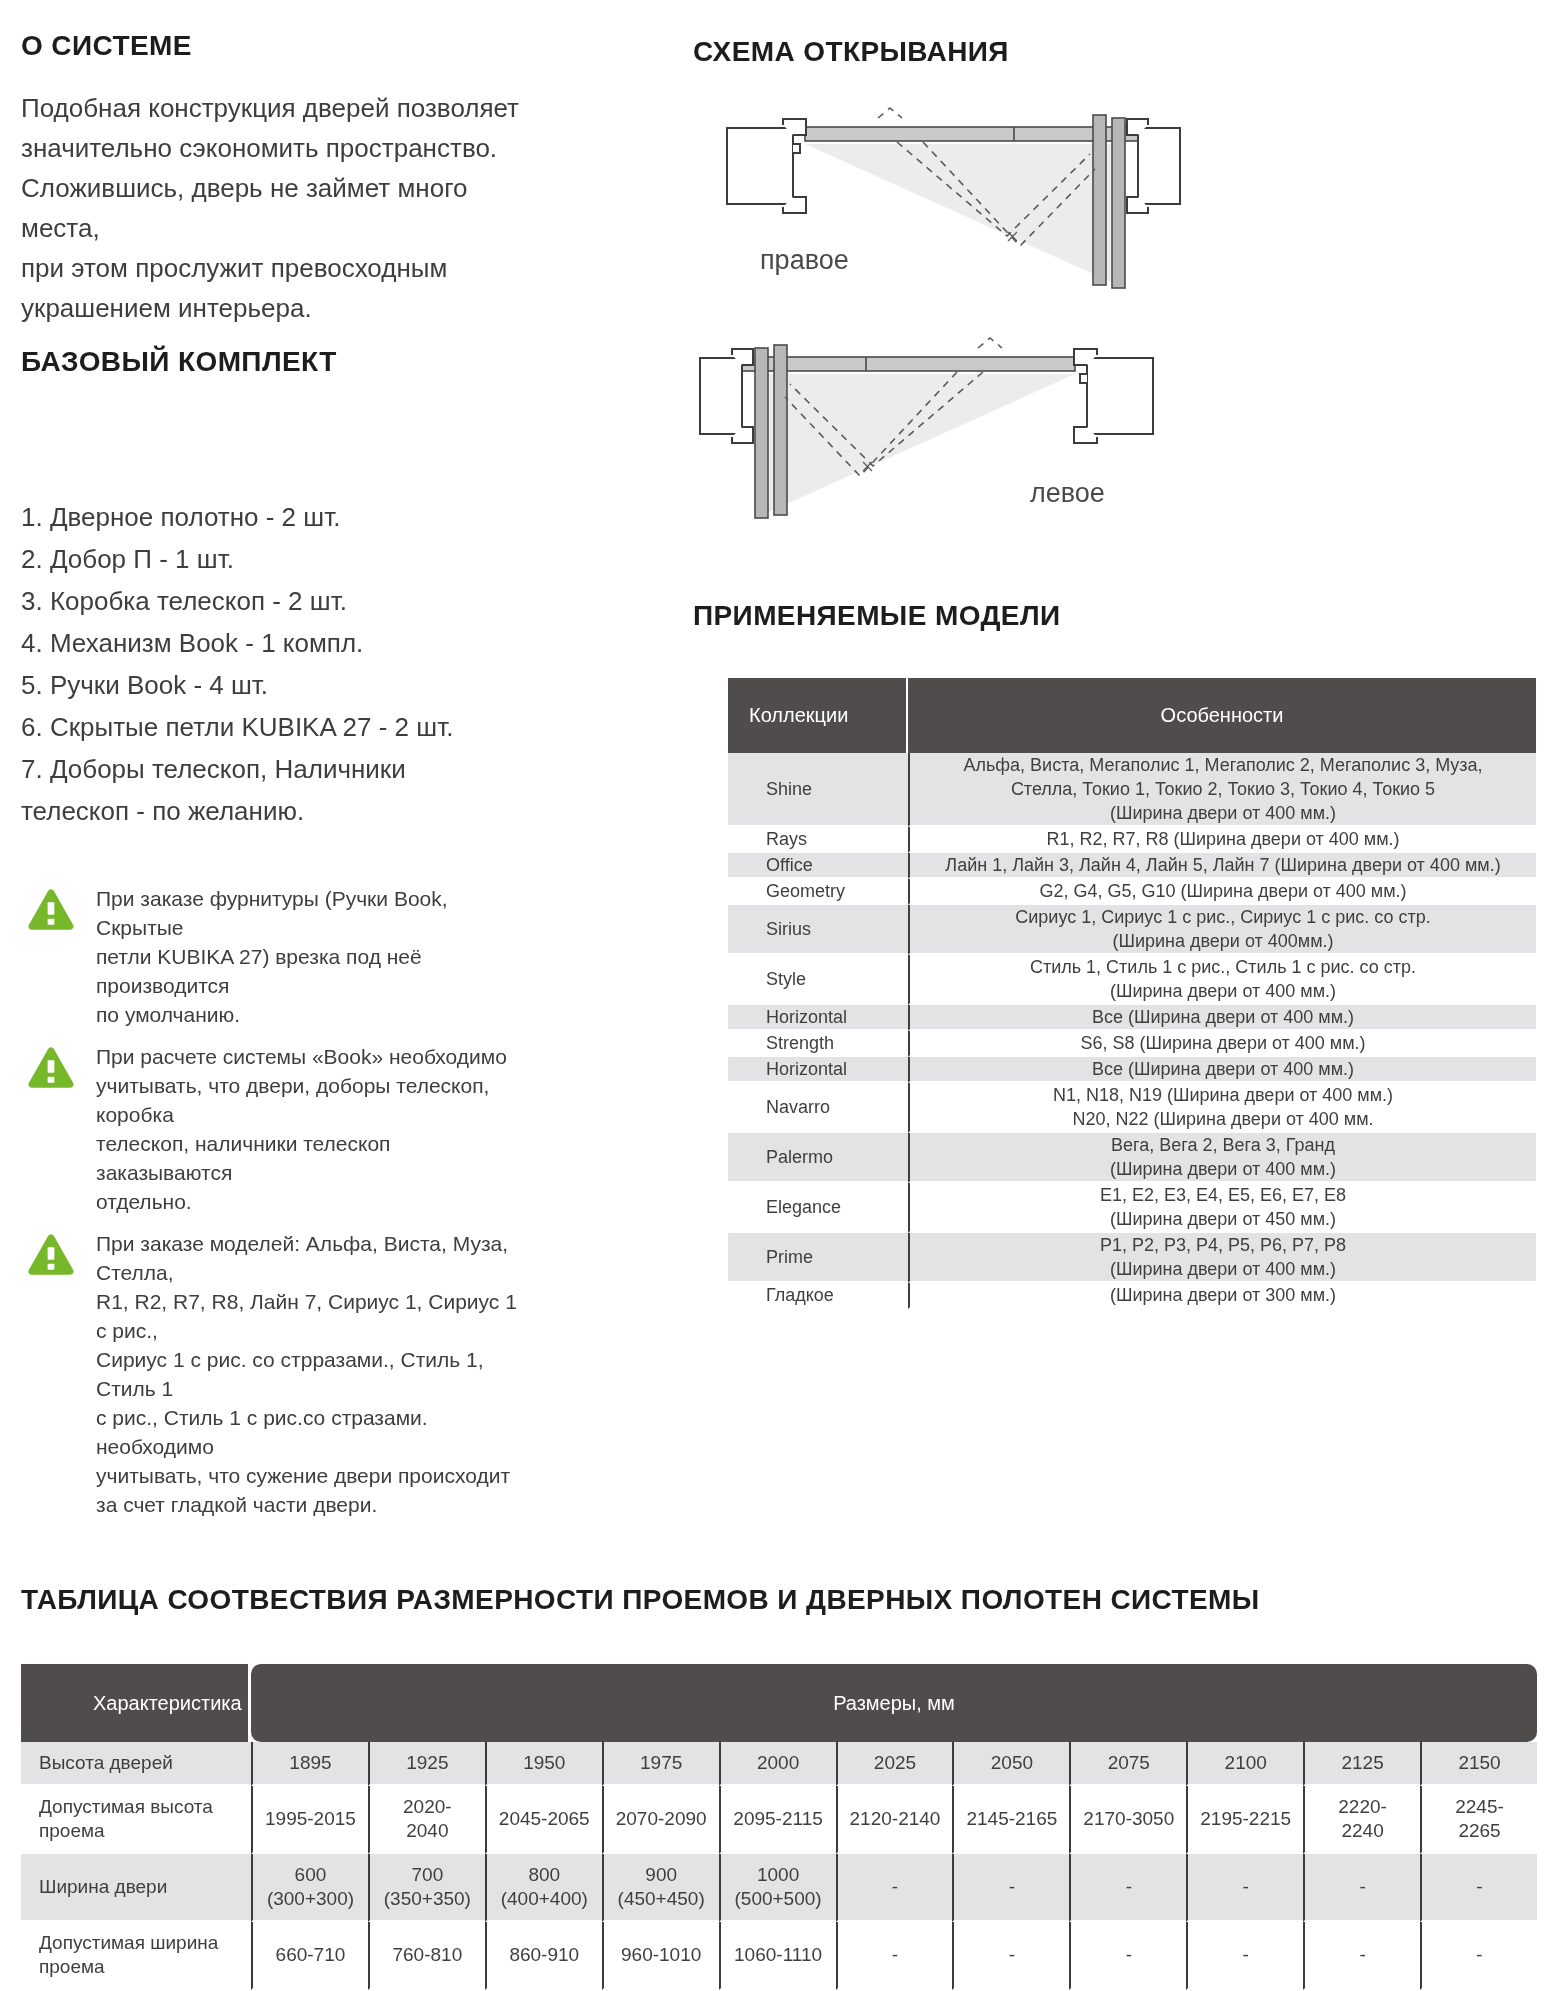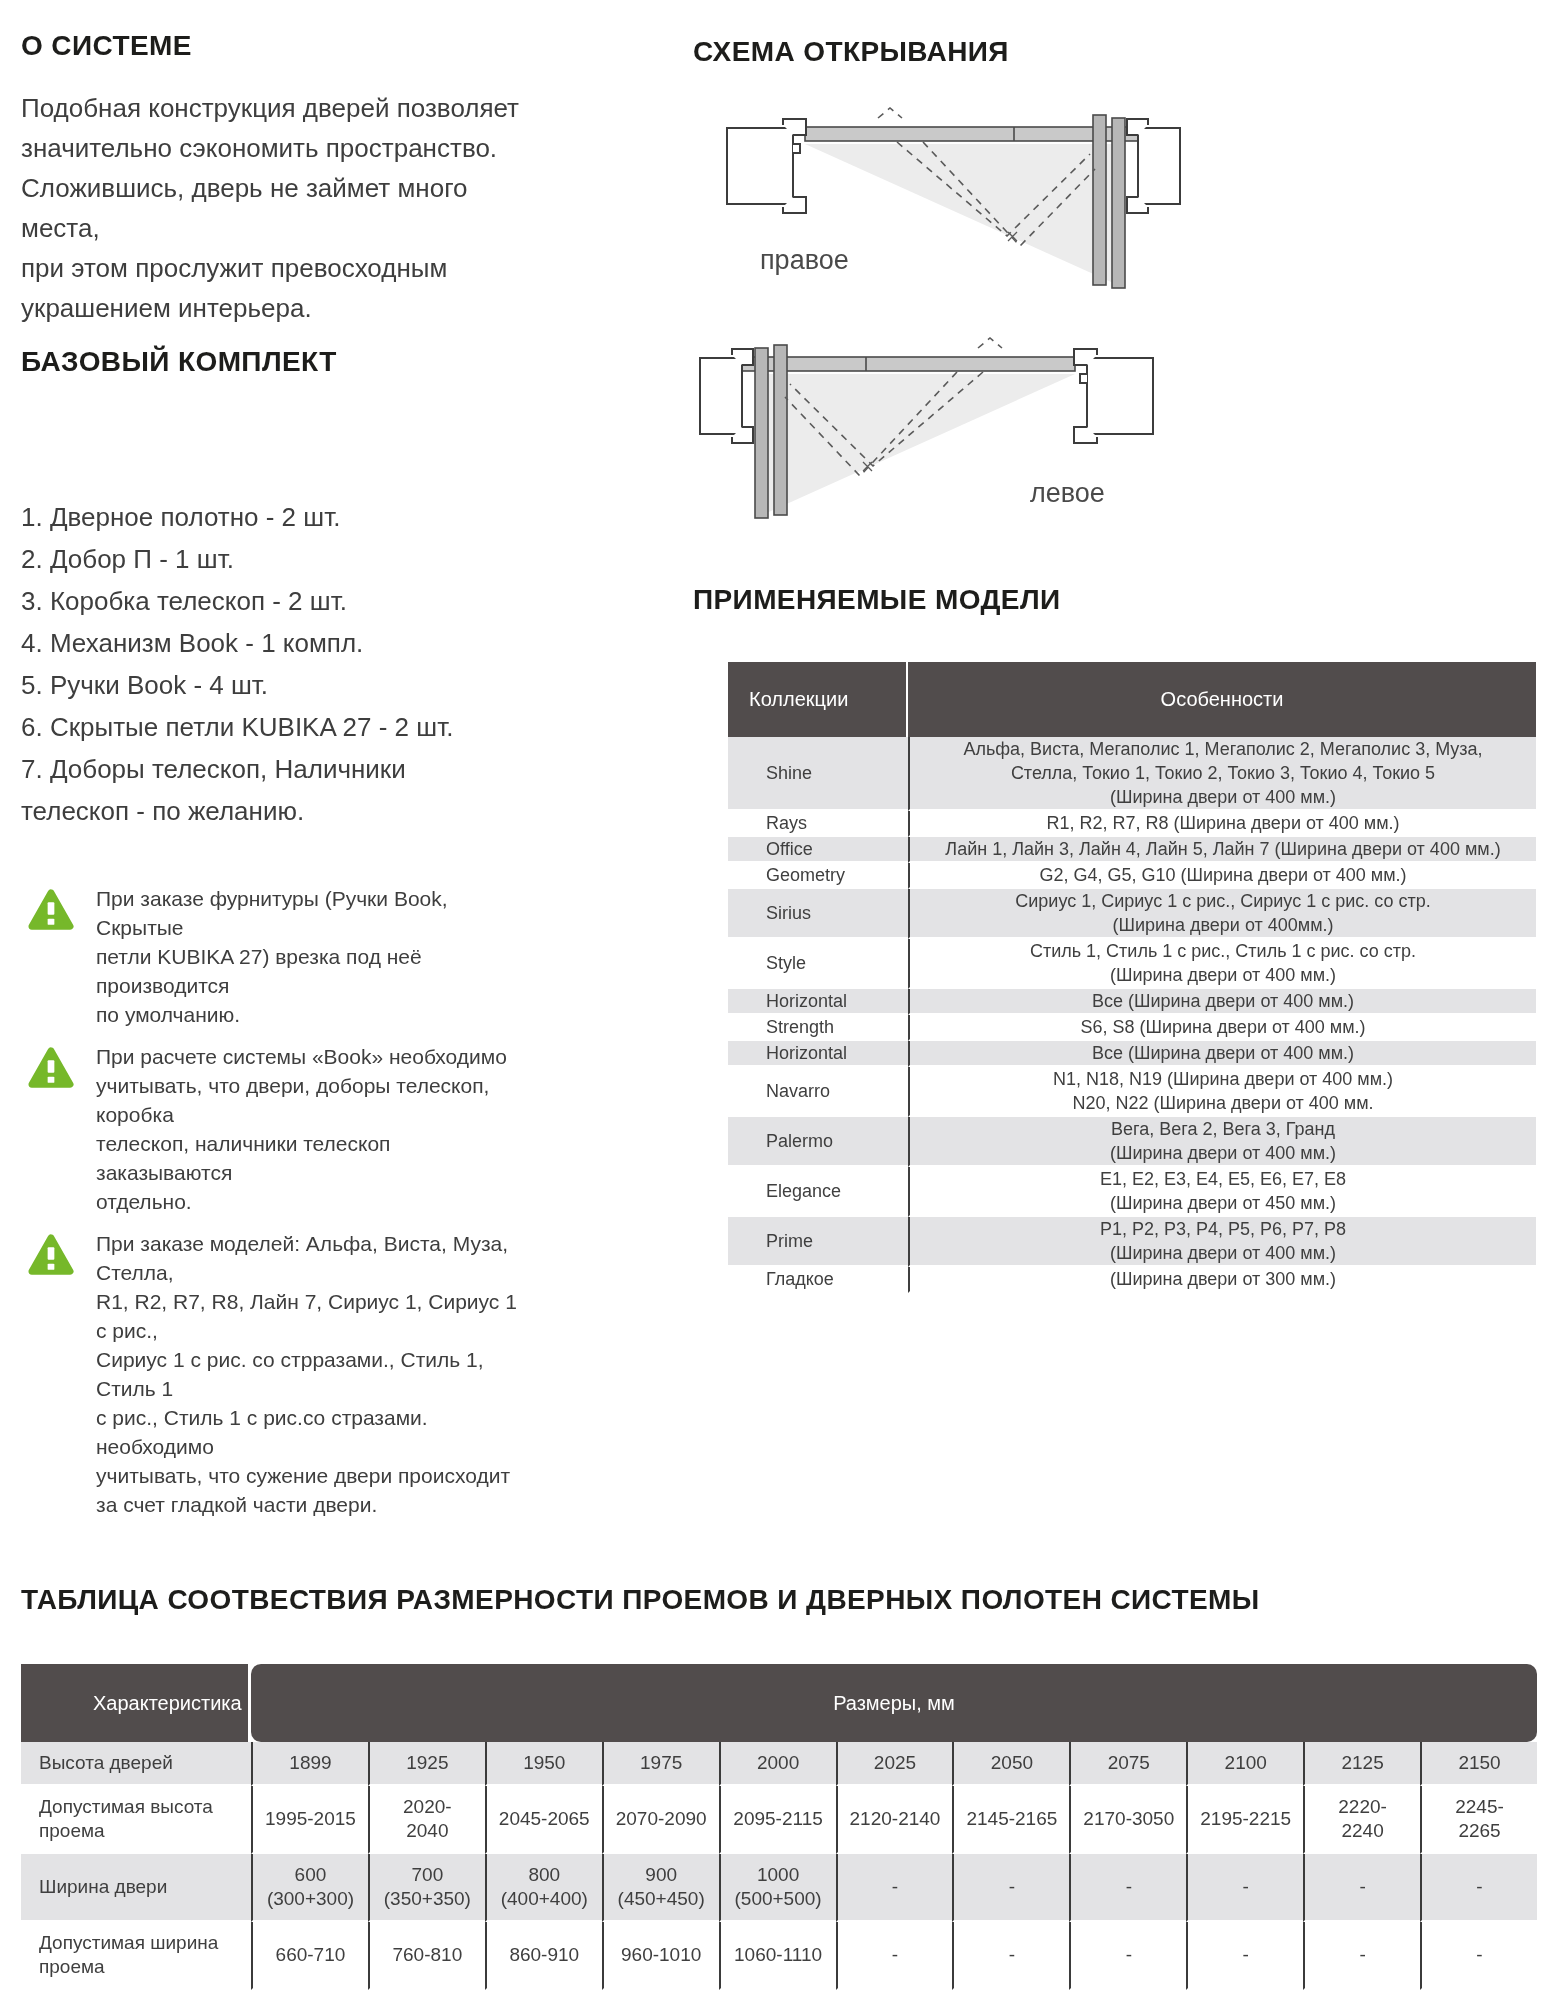--- a/index.html
+++ b/index.html
@@ -35,21 +35,21 @@
   .diag-label { font-size:27px; fill:#4a4a4a; font-family:"Liberation Sans",sans-serif; }
 
   .outline { stroke:#4a4a4a; stroke-width:1.6; }
   .band    { fill:var(--diagram-band,#c9c9c9); }
   .panel   { fill:var(--diagram-panel,#b7b7b7); }
   .sweep   { fill:var(--diagram-sweep,#ececec); }
   .jamb    { fill:#fff; stroke:#3c3c3c; stroke-width:2; }
   .dash    { fill:none; stroke:#5a5a5a; stroke-width:1.6; stroke-dasharray:7 6; }
   .xmark   { fill:none; stroke:#5a5a5a; stroke-width:1.3; }
 
-  #models-title { margin-top:40px; }
+  #models-title { margin-top:56px; }
   table { border-collapse:separate; border-spacing:0; }
   .models-table { margin-top:46px; margin-left:38px; width:808px; table-layout:fixed; }
   .models-table th { background:var(--table-header-bg,#514c4c); color:#fff; font-weight:400; font-size:20px; height:75px; vertical-align:middle; }
   .models-table th.c-coll { text-align:left; padding-left:21px; border-right:2px solid #fff; }
   .models-table th.c-feat { text-align:center; }
   .models-table tbody td { font-size:18px; line-height:24px; padding:0 6px; color:#3f3f3f; border-bottom:2px solid #fff; vertical-align:middle; }
   .models-table tbody td.c-coll { text-align:left; padding-left:38px; }
   .models-table tbody td.c-feat { text-align:center; white-space:pre-line; border-left:2px solid #3f3f3f; }
   .models-table tbody tr:nth-child(odd) { background:var(--row-alt-bg,#e3e3e5); }
 
@@ -290,21 +290,21 @@
       </colgroup>
       <thead>
         <tr>
           <th class="c-char">Характеристика</th>
           <th class="c-sizes" colspan="11">Размеры, мм</th>
         </tr>
       </thead>
       <tbody>
           <tr>
             <td class="row-label">Высота дверей</td>
-            <td class="val">1899</td>
+            <td class="val">1895</td>
             <td class="val">1925</td>
             <td class="val">1950</td>
             <td class="val">1975</td>
             <td class="val">2000</td>
             <td class="val">2025</td>
             <td class="val">2050</td>
             <td class="val">2075</td>
             <td class="val">2100</td>
             <td class="val">2125</td>
             <td class="val">2150</td>

